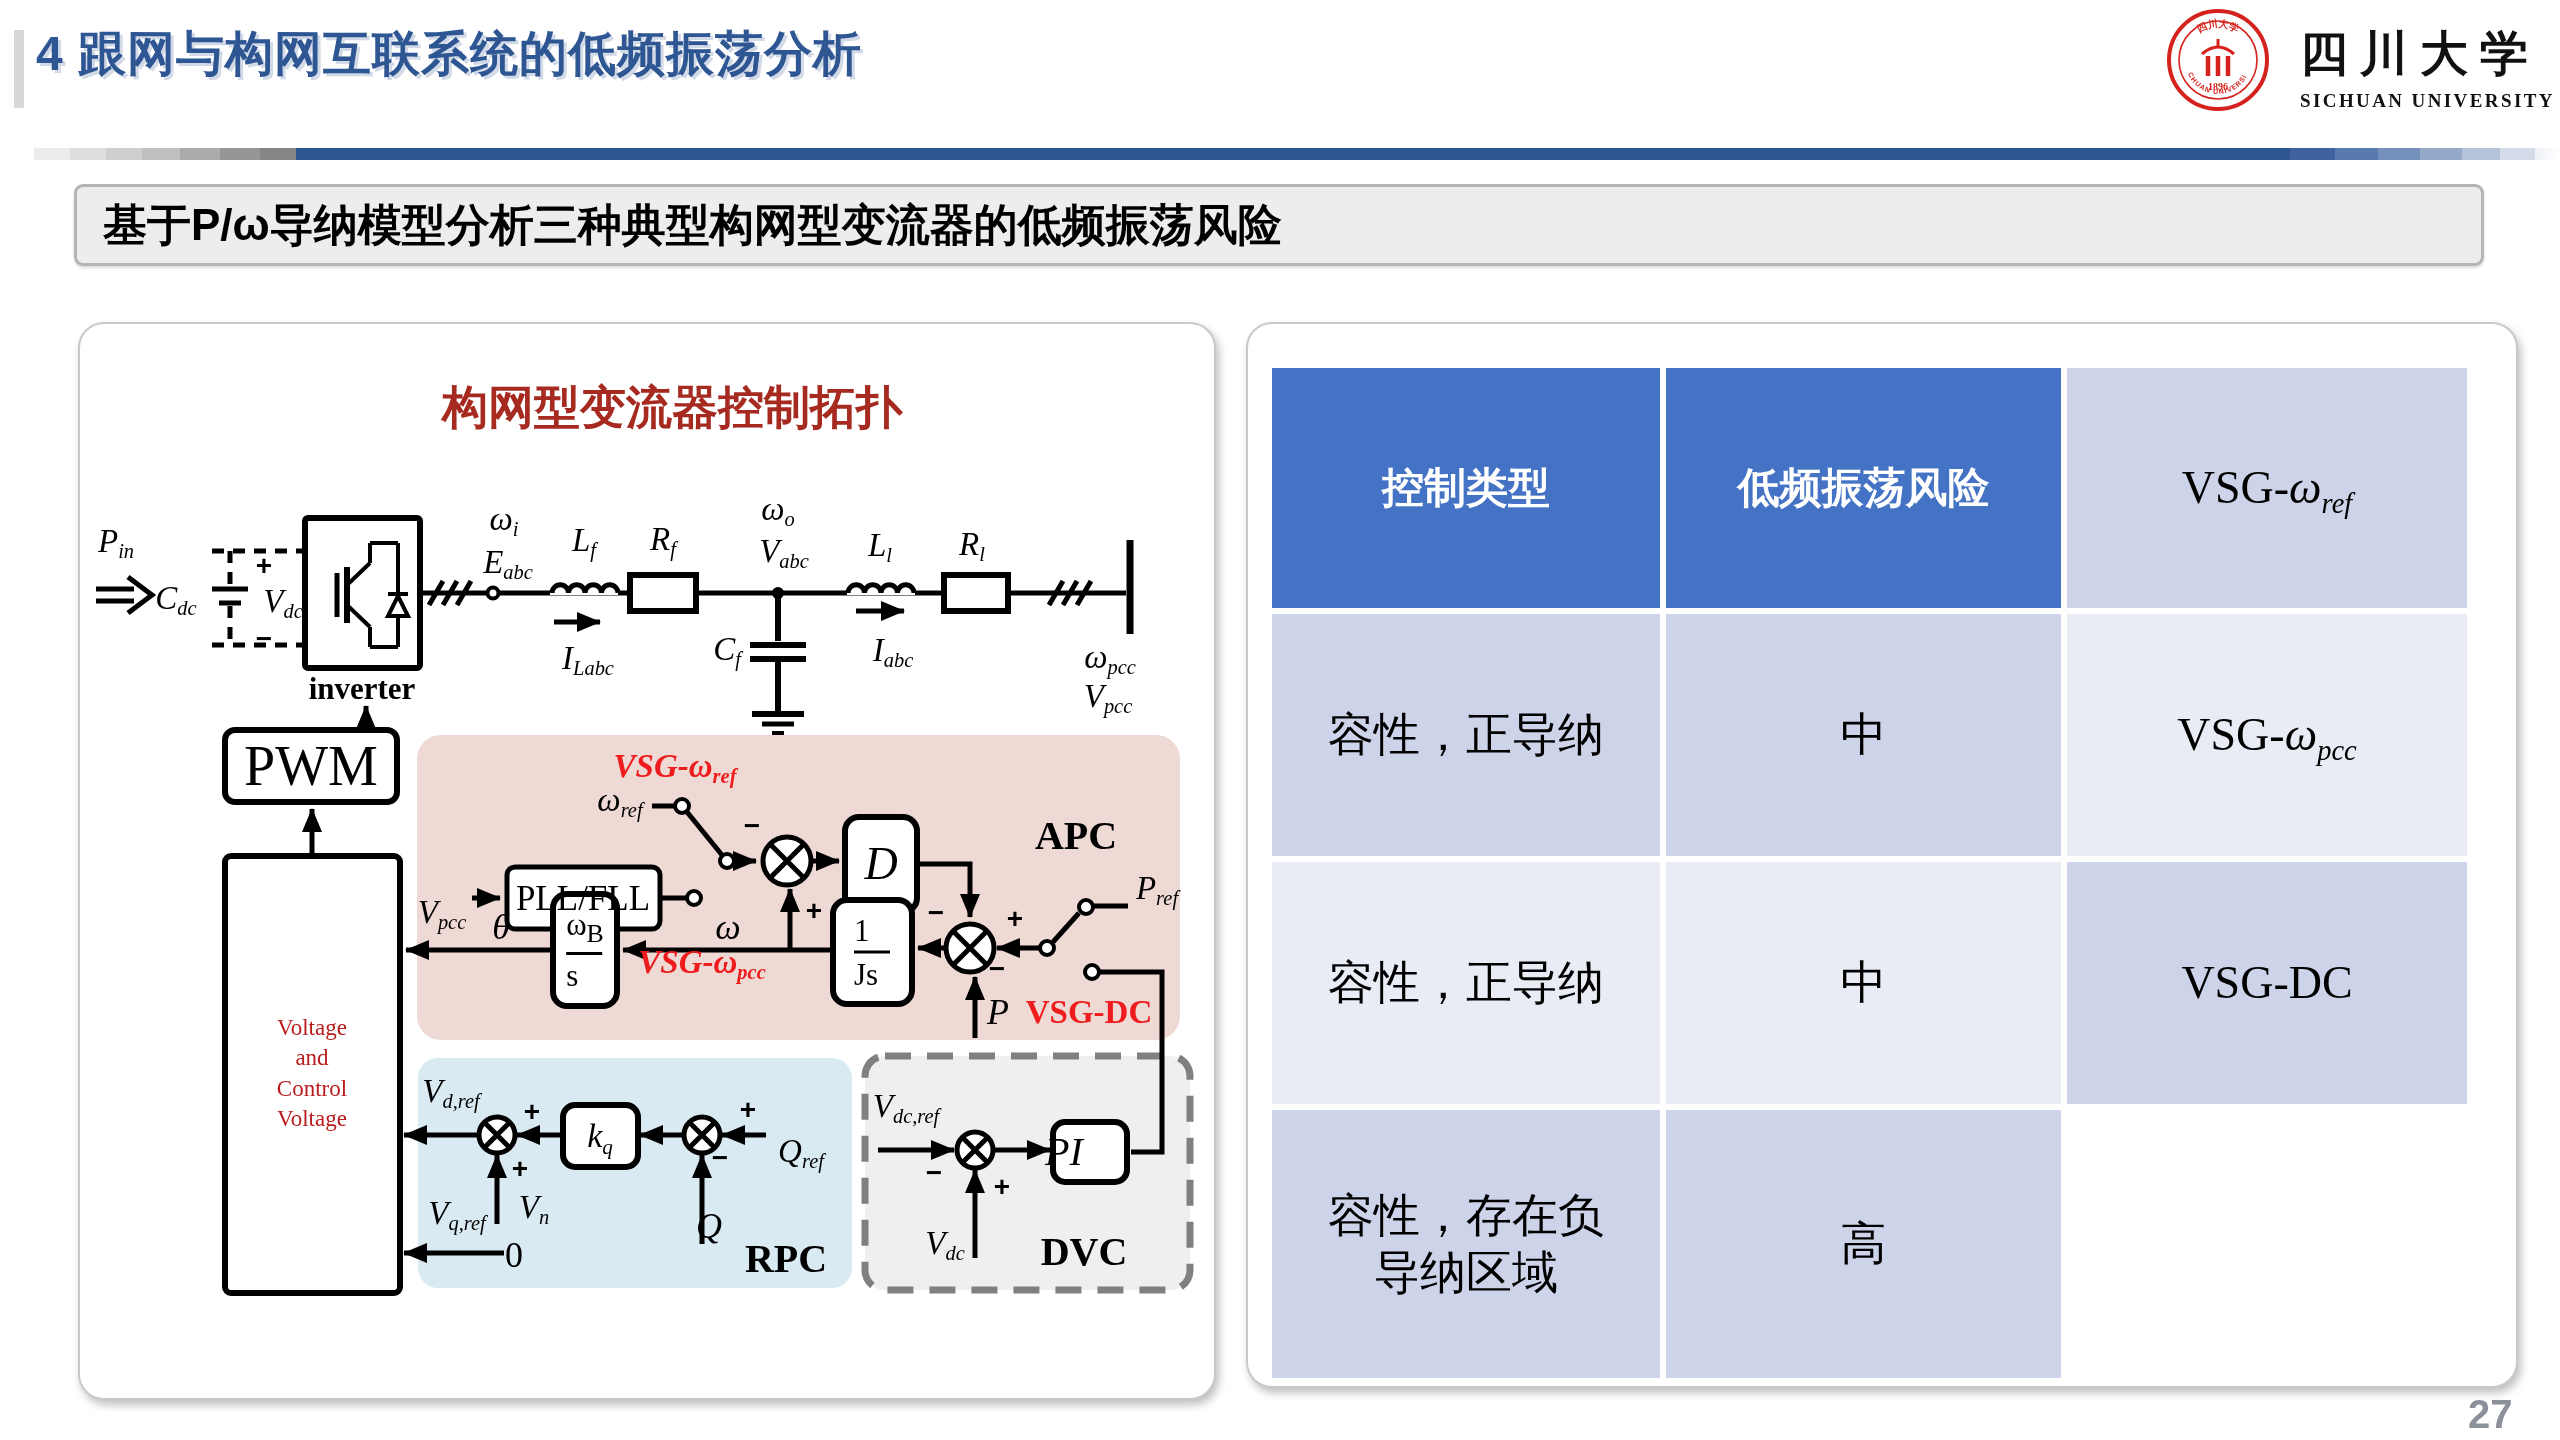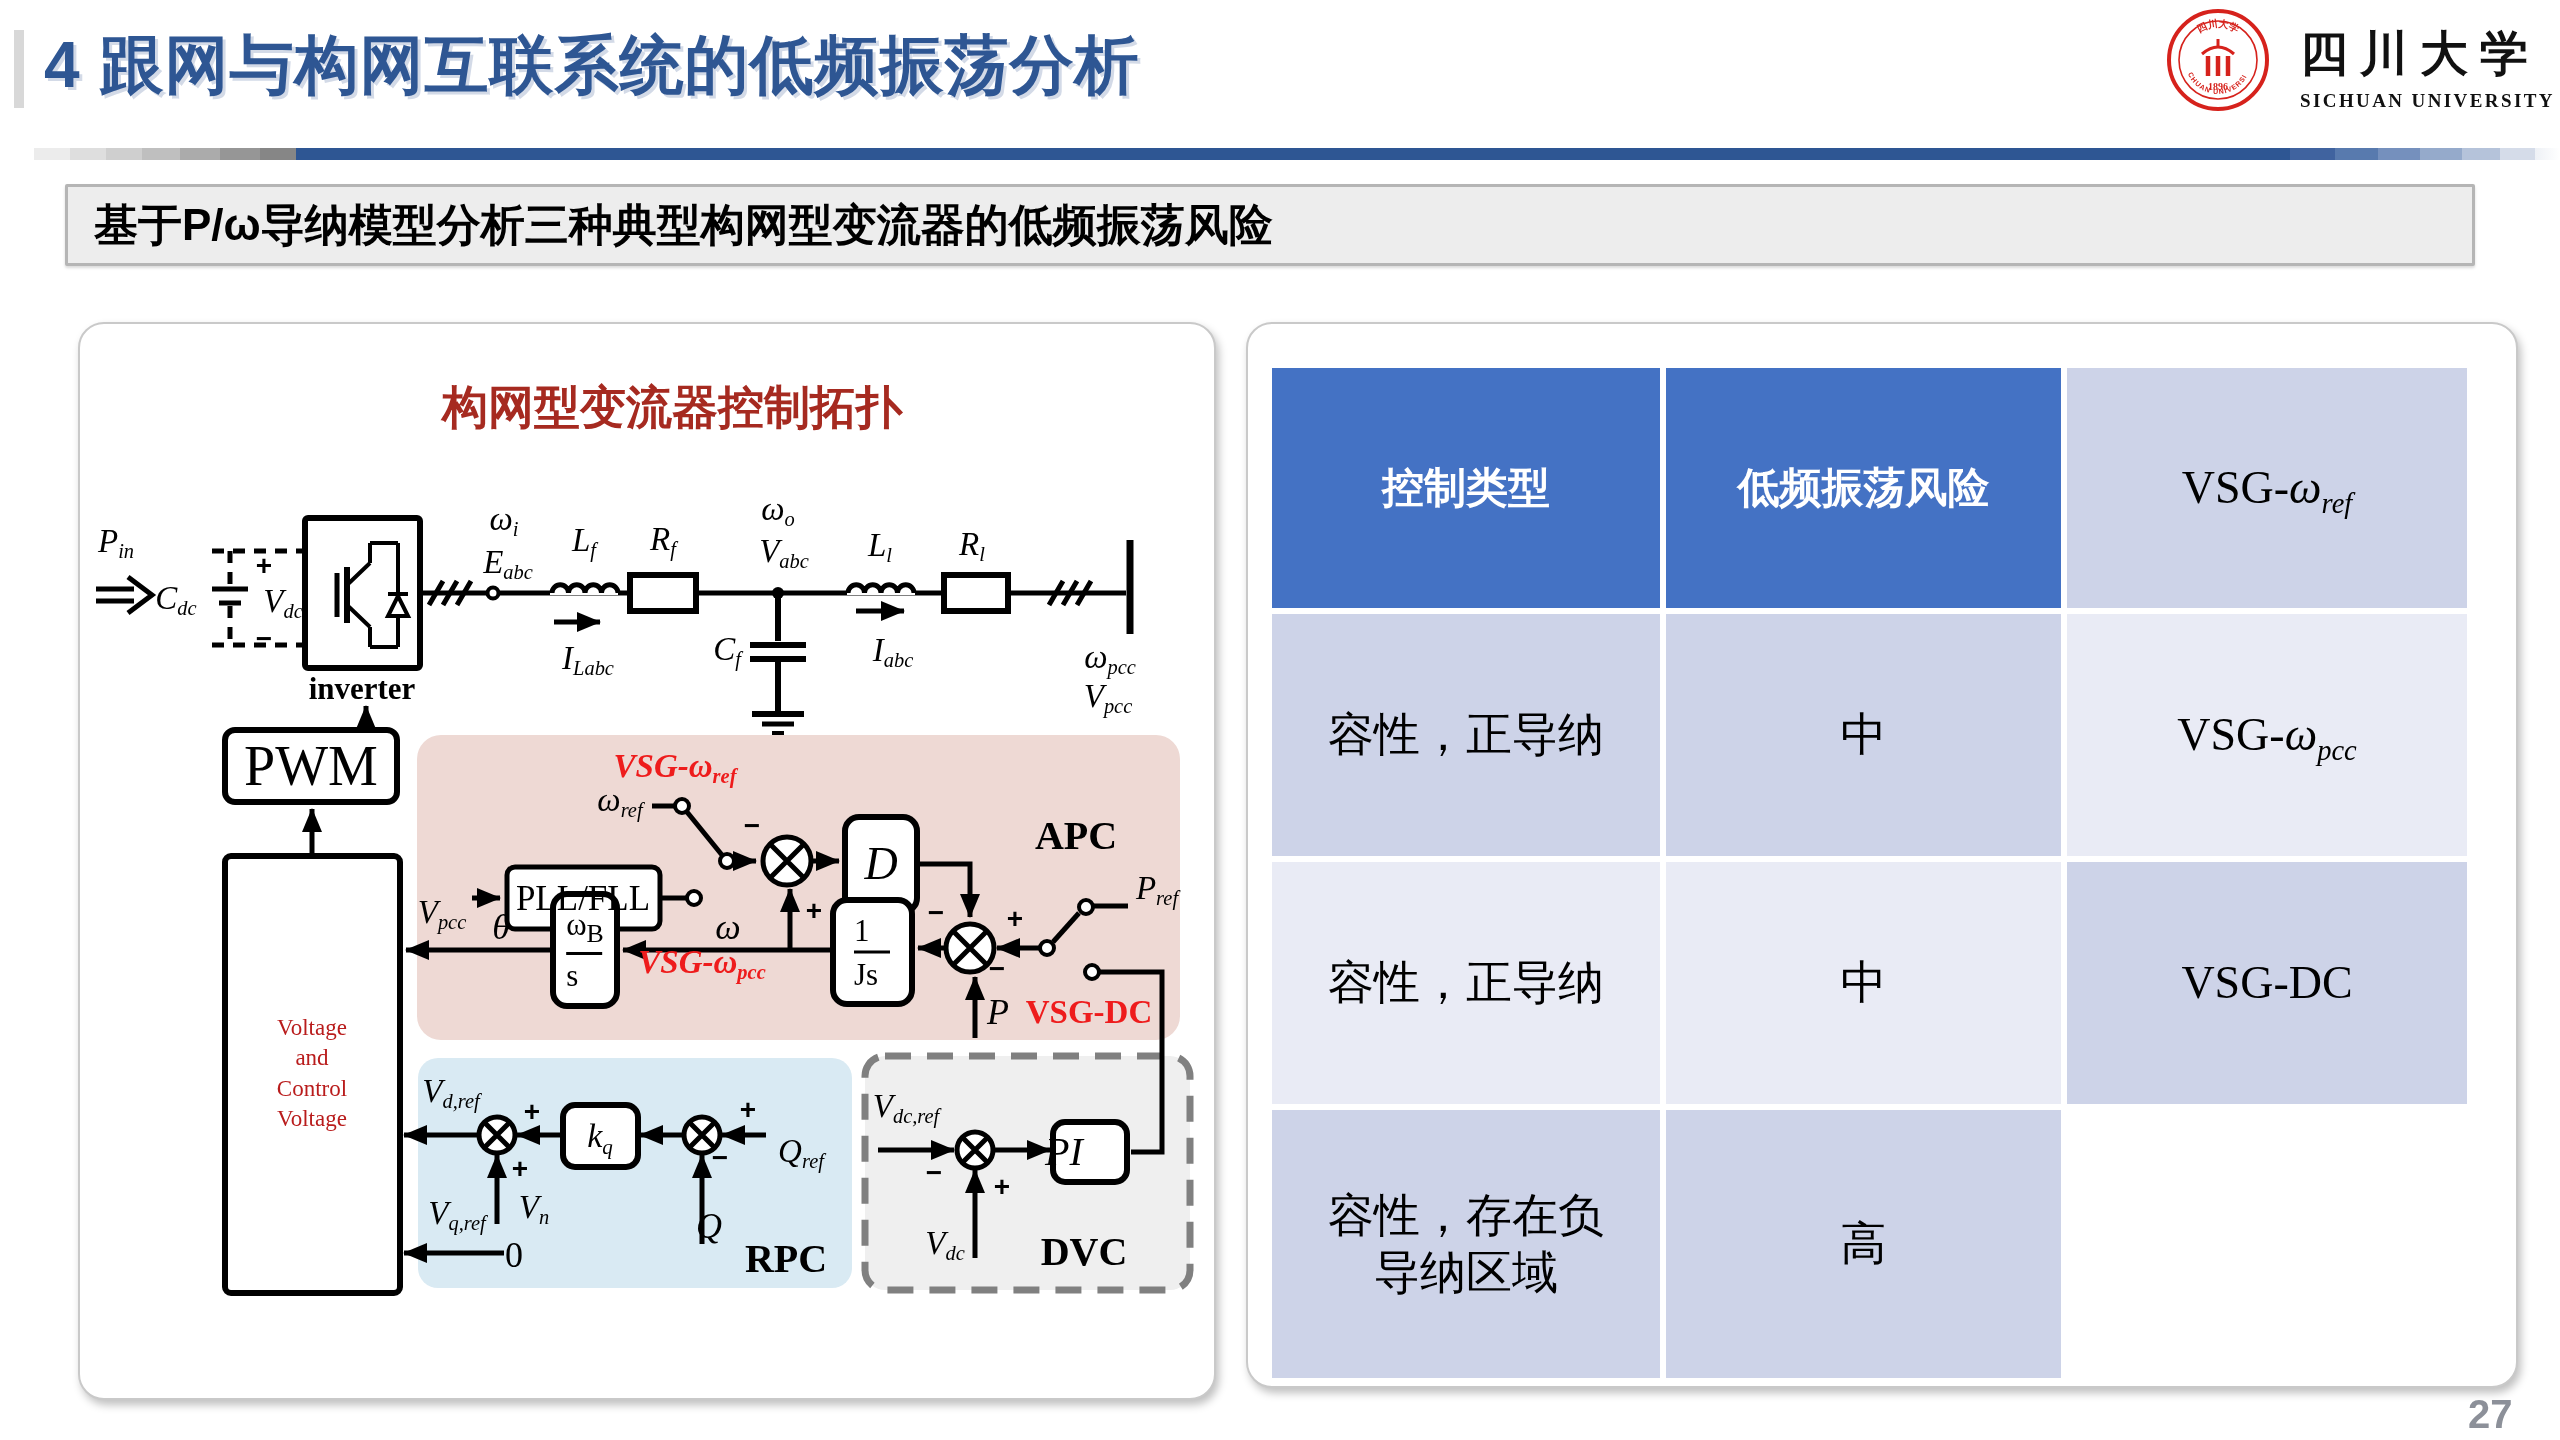--- a/index.html
+++ b/index.html
@@ -1,42 +1,42 @@
 <!DOCTYPE html>
 <html style="--title-blue: #2E5693; --heading-red: #A62A20; --label-red: #EE1C1C; --apc-bg: #EED9D4; --rpc-bg: #D9EAF3; --dvc-bg: #EFEFEF; --dvc-border: #808080; --table-header: #4472C4; --row-dark: #CDD3E8; --row-light: #E9EBF5; --seal-red: #D6221C; --card-border: #C9C9C9; --subtitle-bg: #EDEDED; --subtitle-border: #B5B5B5; --page-num: #8C9099; --title-blue-note: #2E5693;"><head>
 <meta charset="utf-8">
 <style>
   html,body{margin:0;padding:0;background:#fff;}
   #page{position:relative;width:2560px;height:1440px;background:#fff;overflow:hidden;
         font-family:"Liberation Sans",sans-serif;}
   
   #accent-bar{position:absolute;left:14px;top:30px;width:10px;height:78px;background:#D8D8D8;}
-  #slide-title{position:absolute;left:44px;top:22px;font-size:64px;font-weight:bold;
+  #slide-title{position:absolute;left:36px;top:22px;font-size:48px;font-weight:bold;
         color:var(--title-blue,#2E5693);letter-spacing:1px;white-space:nowrap;
         text-shadow:3px 3px 0 rgba(130,148,185,0.35);}
   #divider{position:absolute;left:0;top:148px;width:2560px;height:12px;
     background:linear-gradient(to right,
       #ffffff 0px,#ffffff 34px,#ececec 34px,#ececec 70px,#dedede 70px,#dedede 106px,
       #cfcfcf 106px,#cfcfcf 142px,#bfbfbf 142px,#bfbfbf 180px,#ababab 180px,#ababab 220px,
       #969696 220px,#969696 260px,#868686 260px,#868686 296px,
       var(--title-blue,#2E5693) 296px,var(--title-blue,#2E5693) 2290px,
       #40639f 2290px,#40639f 2335px,#587aae 2335px,#587aae 2378px,#7590bd 2378px,#7590bd 2420px,
       #95aacb 2420px,#95aacb 2462px,#b5c3da 2462px,#b5c3da 2500px,#d5dce9 2500px,#d5dce9 2535px,
       #eef1f6 2535px,#ffffff 2560px);}
   
   #logo{position:absolute;left:2160px;top:6px;width:396px;height:112px;}
   #seal{position:absolute;left:6px;top:2px;width:104px;height:104px;}
   #logo-cn{position:absolute;left:140px;top:16px;font-family:"Liberation Serif",serif;
       font-weight:bold;font-size:48px;color:#111;letter-spacing:12px;white-space:nowrap;}
   #logo-en{position:absolute;left:140px;top:84px;font-family:"Liberation Serif",serif;
       font-weight:bold;font-size:19px;color:#111;letter-spacing:2.4px;white-space:nowrap;}
   
-  #subtitle-box{position:absolute;left:65px;top:184px;width:2404px;height:76px;
+  #subtitle-box{position:absolute;left:74px;top:184px;width:2404px;height:76px;
       background:var(--subtitle-bg,#EDEDED);border:3px solid var(--subtitle-border,#B5B5B5);
-      border-radius:2px;box-shadow:0 2px 3px rgba(0,0,0,0.15);}
+      border-radius:9px;box-shadow:0 2px 3px rgba(0,0,0,0.15);}
   #subtitle-text{position:absolute;left:26px;top:0;line-height:76px;font-size:44px;
       font-weight:bold;color:#000;white-space:nowrap;}
   
   .card{position:absolute;background:#fff;border:2px solid var(--card-border,#C9C9C9);
       border-radius:26px;box-shadow:3px 5px 9px rgba(0,0,0,0.25);}
   #left-card{left:78px;top:322px;width:1134px;height:1074px;}
   #right-card{left:1246px;top:322px;width:1268px;height:1062px;}
   #diagram-title{position:absolute;left:672px;top:408px;transform:translate(-50%,-50%);
       font-size:46px;font-weight:bold;color:var(--heading-red,#A62A20);white-space:nowrap;z-index:3;}
   

